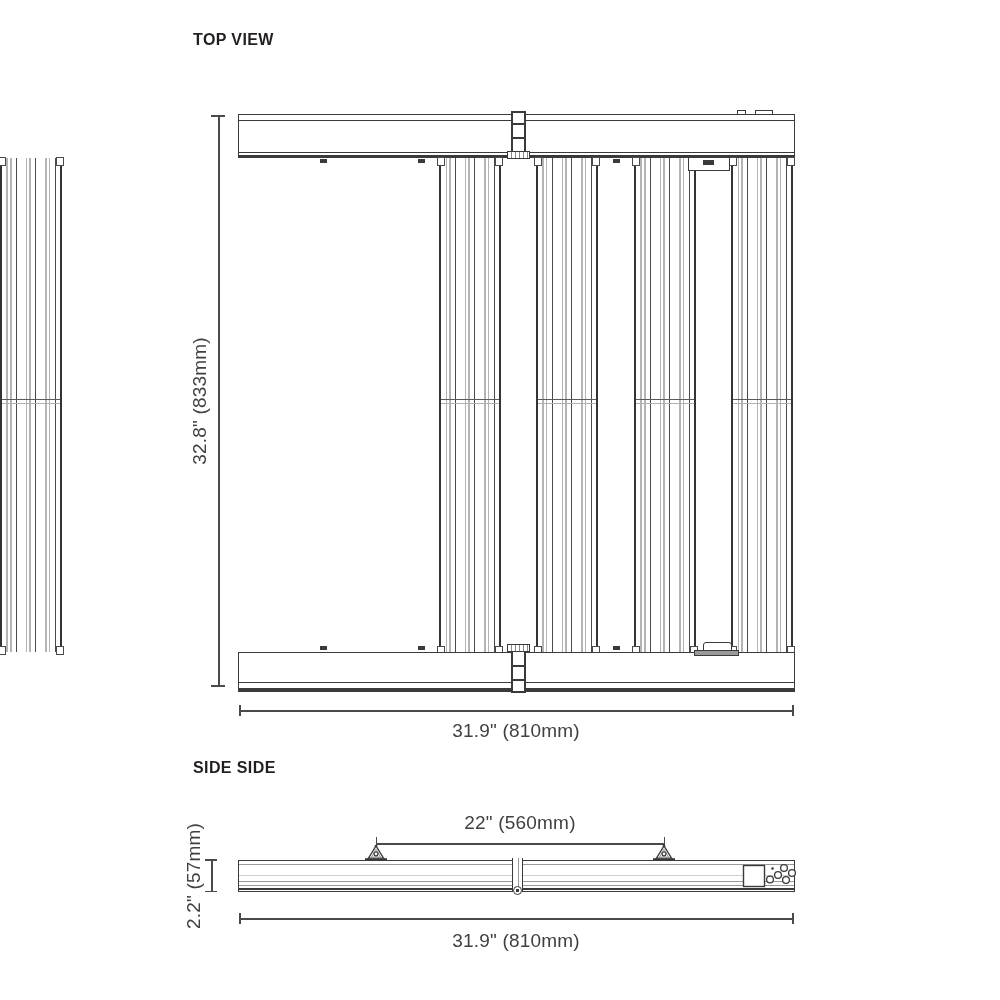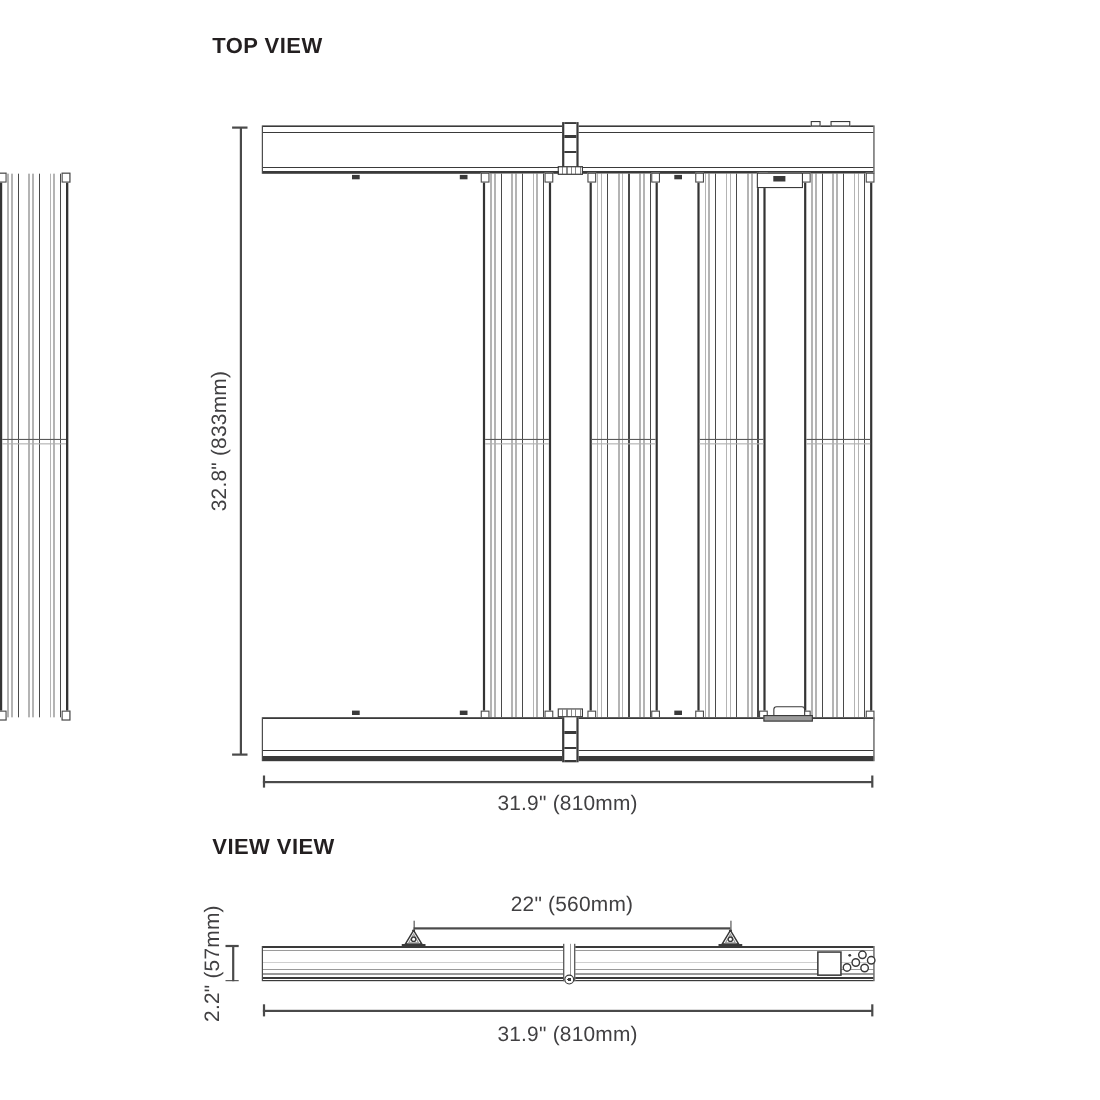--- a/index.html
+++ b/index.html
@@ -1,20 +1,20 @@
 <!DOCTYPE html>
 <html><head>
 <meta charset="utf-8">
 <style>
   * { margin:0; padding:0; box-sizing:border-box; }
   html,body { background:#ffffff; width:1000px; height:1000px; font-family:"Liberation Sans", sans-serif; }
   .canvas { position:relative; width:1000px; height:1000px; background:#fff; overflow:hidden; }
 
   .view-title {
-    position:absolute; font-size:20px; font-weight:800; letter-spacing:.4px; color:#231f20;
+    position:absolute; font-size:16px; font-weight:800; letter-spacing:.4px; color:#231f20;
   }
   #tv-title { left:193px; top:31px; }
   #sv-title { left:193px; top:759px; }
 
   .dim-label {
     position:absolute; font-size:19px; color:#414042; text-align:center; white-space:nowrap;
     letter-spacing:.2px;
   }
   .rot { transform:rotate(-90deg); }
 
@@ -183,21 +183,21 @@
   <div class="dline" style="left:218px;top:116px;width:1.5px;height:570px"></div>
   <div class="tick-h" style="left:211px;top:115px"></div>
   <div class="tick-h" style="left:211px;top:685px"></div>
   <div class="dim-label rot" style="left:100px;top:390px;width:200px;height:22px">32.8" (833mm)</div>
 
   <div class="dline" style="left:239px;top:710px;width:554px;height:1.5px"></div>
   <div class="tick-v" style="left:239px;top:705px"></div>
   <div class="tick-v" style="left:792px;top:705px"></div>
   <div class="dim-label" style="left:366px;top:720px;width:300px">31.9" (810mm)</div>
 
-  <div class="view-title" id="sv-title">VIEW VIEW</div>
+  <div class="view-title" id="sv-title">SIDE SIDE</div>
 
   <div class="dim-label" style="left:395px;top:812px;width:250px">22" (560mm)</div>
   <div class="dline" style="left:376px;top:843px;width:288px;height:1.5px"></div>
   <div class="tick-v" style="left:375.5px;top:837px;height:13px"></div>
   <div class="tick-v" style="left:663.5px;top:837px;height:13px"></div>
 
   <svg class="hanger" id="hanger-left" viewBox="0 0 22 16">
     <rect x="0" y="13.2" width="22" height="1.8" fill="#3a3a3a"></rect>
     <polygon points="11,0.8 18.5,13.2 3.5,13.2" fill="#ffffff" stroke="#3a3a3a" stroke-width="1.3"></polygon>
     <polygon points="11,4.2 15.4,12 6.6,12" fill="none" stroke="#9a9a9a" stroke-width="1"></polygon>

